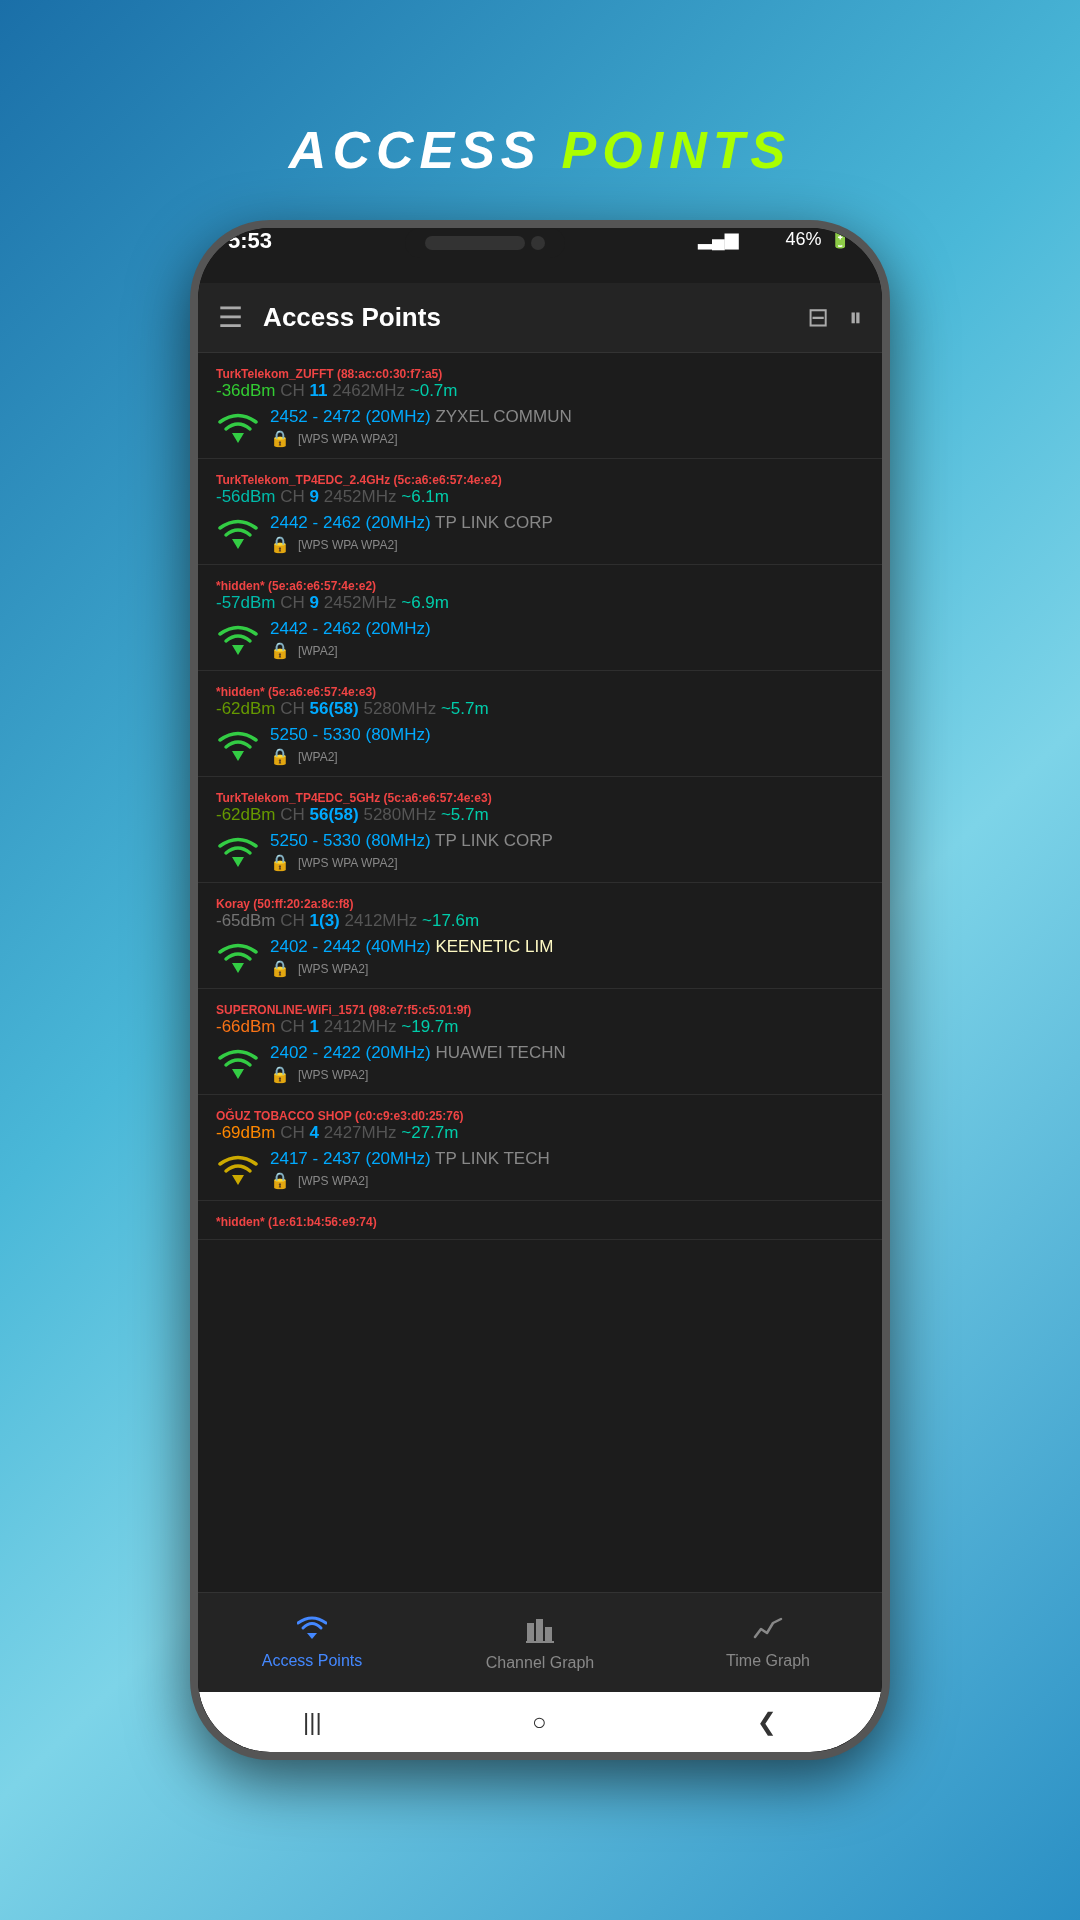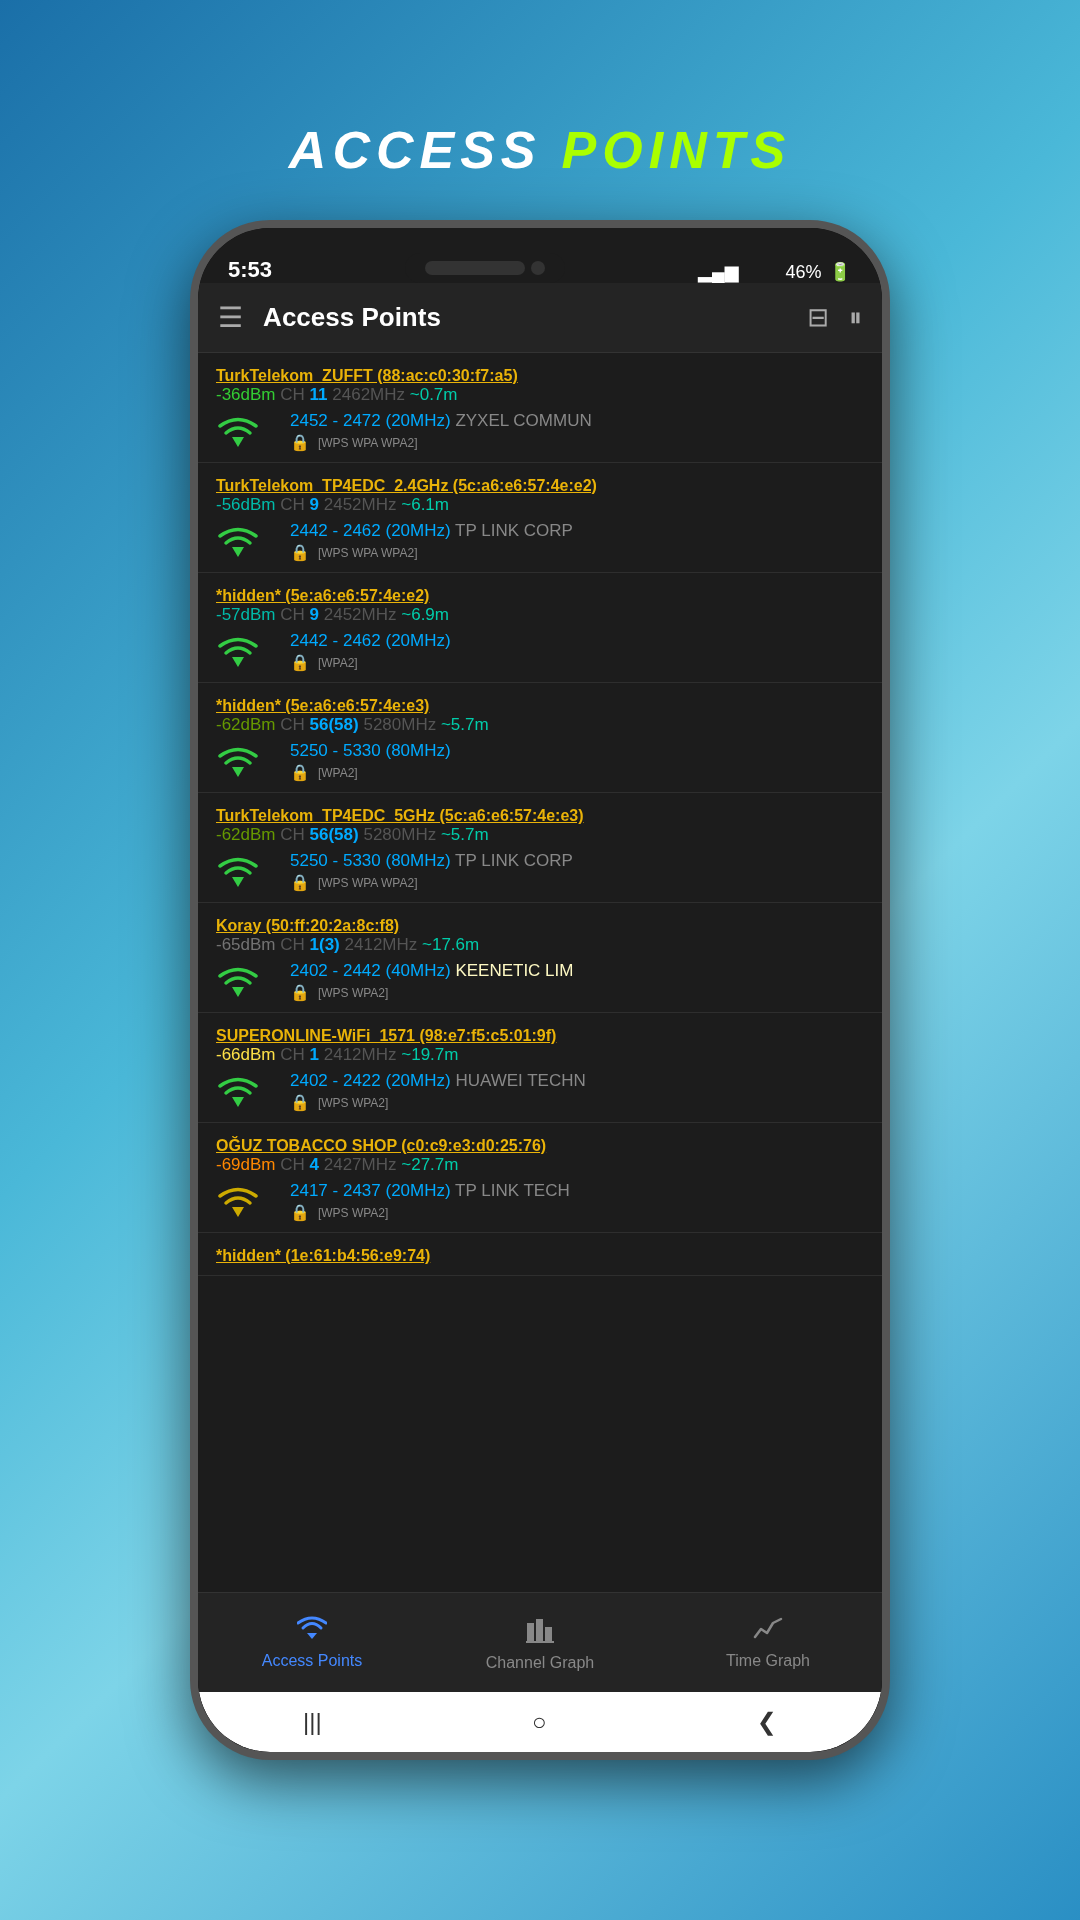--- a/index.html
+++ b/index.html
@@ -72,21 +72,21 @@
       overflow: hidden;
       display: flex;
       flex-direction: column;
     }
     
     .status-bar {
       width: 100%;
       height: 55px;
       background: #1c1c1c;
       display: flex;
-      align-items: flex-end;
+      align-items: flex-start;
       justify-content: space-between;
       padding: 0 30px;
       flex-shrink: 0;
     }
     .status-left {
       font-size: 22px;
       color: #fff;
       font-weight: bold;
     }
     .status-notch {
@@ -158,24 +158,23 @@
       background: #1c1c1c;
       padding: 0;
     }
     .content-area::-webkit-scrollbar { display: none; }
     
     .ap-item {
       padding: 14px 18px 10px 18px;
       border-bottom: 1px solid #2e2e2e;
     }
     .ap-name {
-      color: #eab308;
-      font-size: 16px;
+      color: #ef4444;
+      font-size: 12px;
       font-weight: bold;
-      text-decoration: underline;
     }
     .ap-meta {
       color: #555;
       font-size: 17px;
       margin-bottom: 6px;
     }
     .ap-meta .ch-label { color: #555; }
     .ap-meta .ch-num { color: #00aaff; font-weight: bold; }
     .ap-meta .freq { color: #555; }
     .ap-meta .dist { color: #00ccaa; }
@@ -187,21 +186,20 @@
     }
     .wifi-icon {
       width: 44px;
       height: 38px;
       flex-shrink: 0;
     }
     .ap-detail-right {
       display: flex;
       flex-direction: column;
       gap: 2px;
-      margin-left: 20px;
     }
     .freq-range {
       color: #00aaff;
       font-size: 17px;
     }
     .security-row {
       display: flex;
       align-items: center;
       gap: 8px;
     }
@@ -252,21 +250,21 @@
     .sys-nav-item {
       font-size: 24px;
       color: #333;
     }
     
     .dbm-green { color: #33cc33; }
     .dbm-neg56 { color: #00bbaa; margin-top: 40px; }
     .dbm-neg57 { color: #00bbaa; }
     .dbm-neg62 { color: #669900; }
     .dbm-neg65 { color: #737373; }
-    .dbm-neg66 { color: #fde047; }
+    .dbm-neg66 { color: #f97316; }
     .dbm-neg69 { color: #ff8800; }
   </style>
 </head>
 <body>
 
 <div style="margin-top:60px; display:flex; gap:20px;">
   <span class="page-title page-title-access">ACCESS</span>
   <span class="page-title page-title-points">POINTS</span>
 </div>
 

